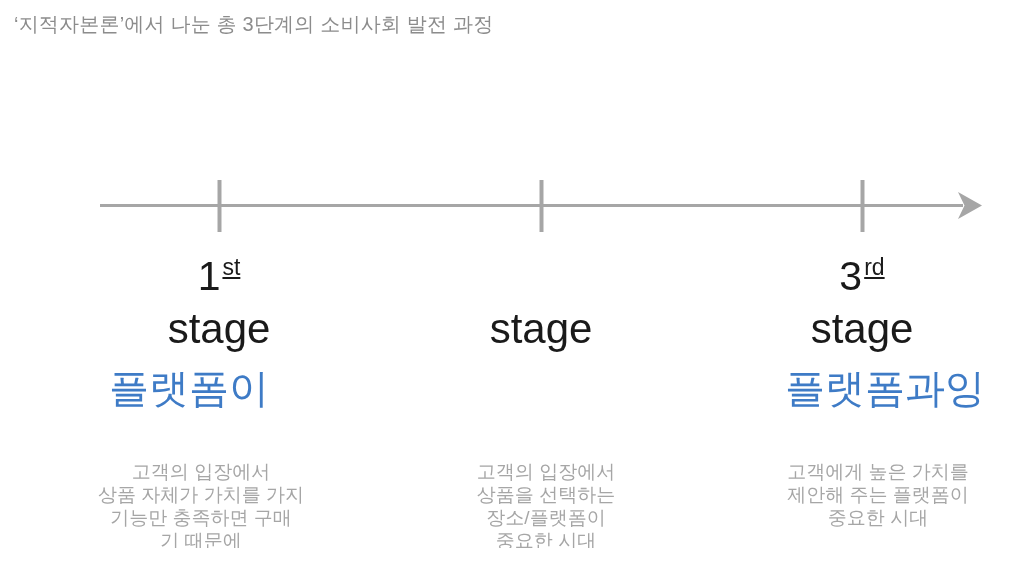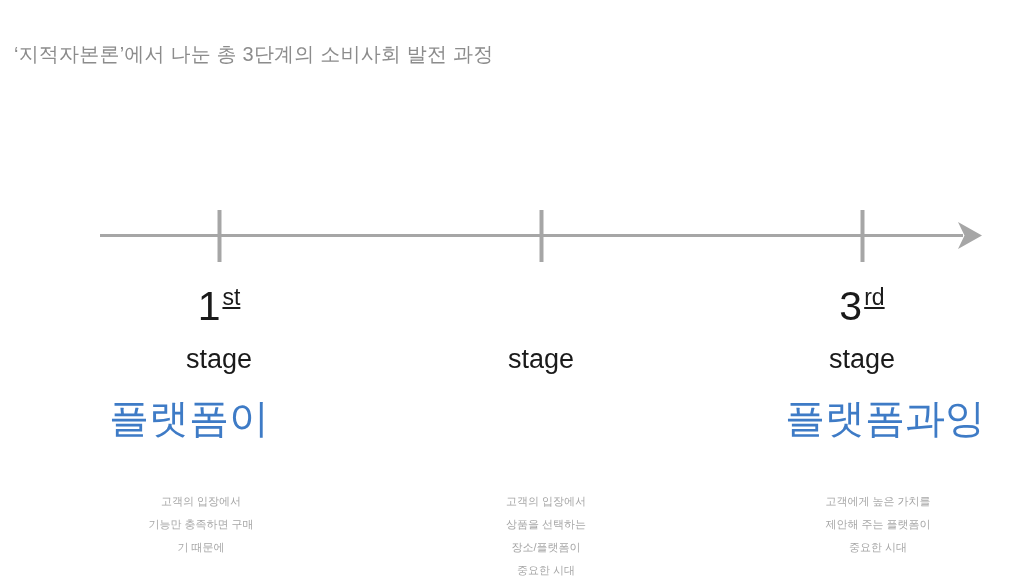--- a/index.html
+++ b/index.html
@@ -3,21 +3,20 @@
 <meta charset="utf-8">
 <style>
   html, body { margin: 0; padding: 0; background: #ffffff; }
   .canvas {
     position: relative;
     width: 1020px;
     height: 548px;
     background: var(--background, #ffffff);
     font-family: "Liberation Sans", sans-serif;
     overflow: hidden;
-    margin-top: 30px;
   }
 
   .slide-title {
     position: absolute;
     left: 14px;
     top: 11px;
     font-size: 20px;
     letter-spacing: 0.2px;
     color: var(--title-gray, #8C8C8C);
     white-space: nowrap;
@@ -55,40 +54,40 @@
     position: relative;
     top: -15px;
     margin-left: 2px;
     text-decoration: underline;
   }
 
   .stageword {
     position: absolute;
     top: 305px;
     width: 100%;
-    font-size: 27px;
+    font-size: 42px;
     line-height: 48px;
     color: var(--heading-black, #1A1A1A);
   }
 
   .bluelabel {
     position: absolute;
     top: 363px;
     width: 100%;
     font-size: 40px;
     line-height: 50px;
     color: var(--accent-blue, #3E7BC6);
     white-space: nowrap;
   }
 
   .desc {
     position: absolute;
     top: 460px;
     width: 100%;
-    font-size: 11px;
+    font-size: 19px;
     line-height: 23px;
     color: var(--body-gray, #A6A6A6);
     white-space: nowrap;
   }
 
   
   .col1 .bluelabel { transform: translateX(-30px); }
   .col2 .bluelabel { transform: translateX(7px); }
   .col3 .bluelabel { transform: translateX(23px); }
   .col1 .desc { transform: translateX(-18px); }
@@ -111,20 +110,21 @@
   </svg>
 
   <div class="col col1">
     <div class="num">
       <span>1</span><span class="sup">st</span>
     </div>
     <div class="stageword">stage</div>
     <div class="bluelabel">플랫폼이</div>
     <div class="desc">
       <div>고객의 입장에서</div>
+      <div>상품 자체가 가치를 가지</div>
       <div>기능만 충족하면 구매</div>
       <div>기 때문에</div>
     </div>
   </div>
 
   <div class="col col2">
     <div class="stageword">stage</div>
     <div class="desc">
       <div>고객의 입장에서</div>
       <div>상품을 선택하는</div>

